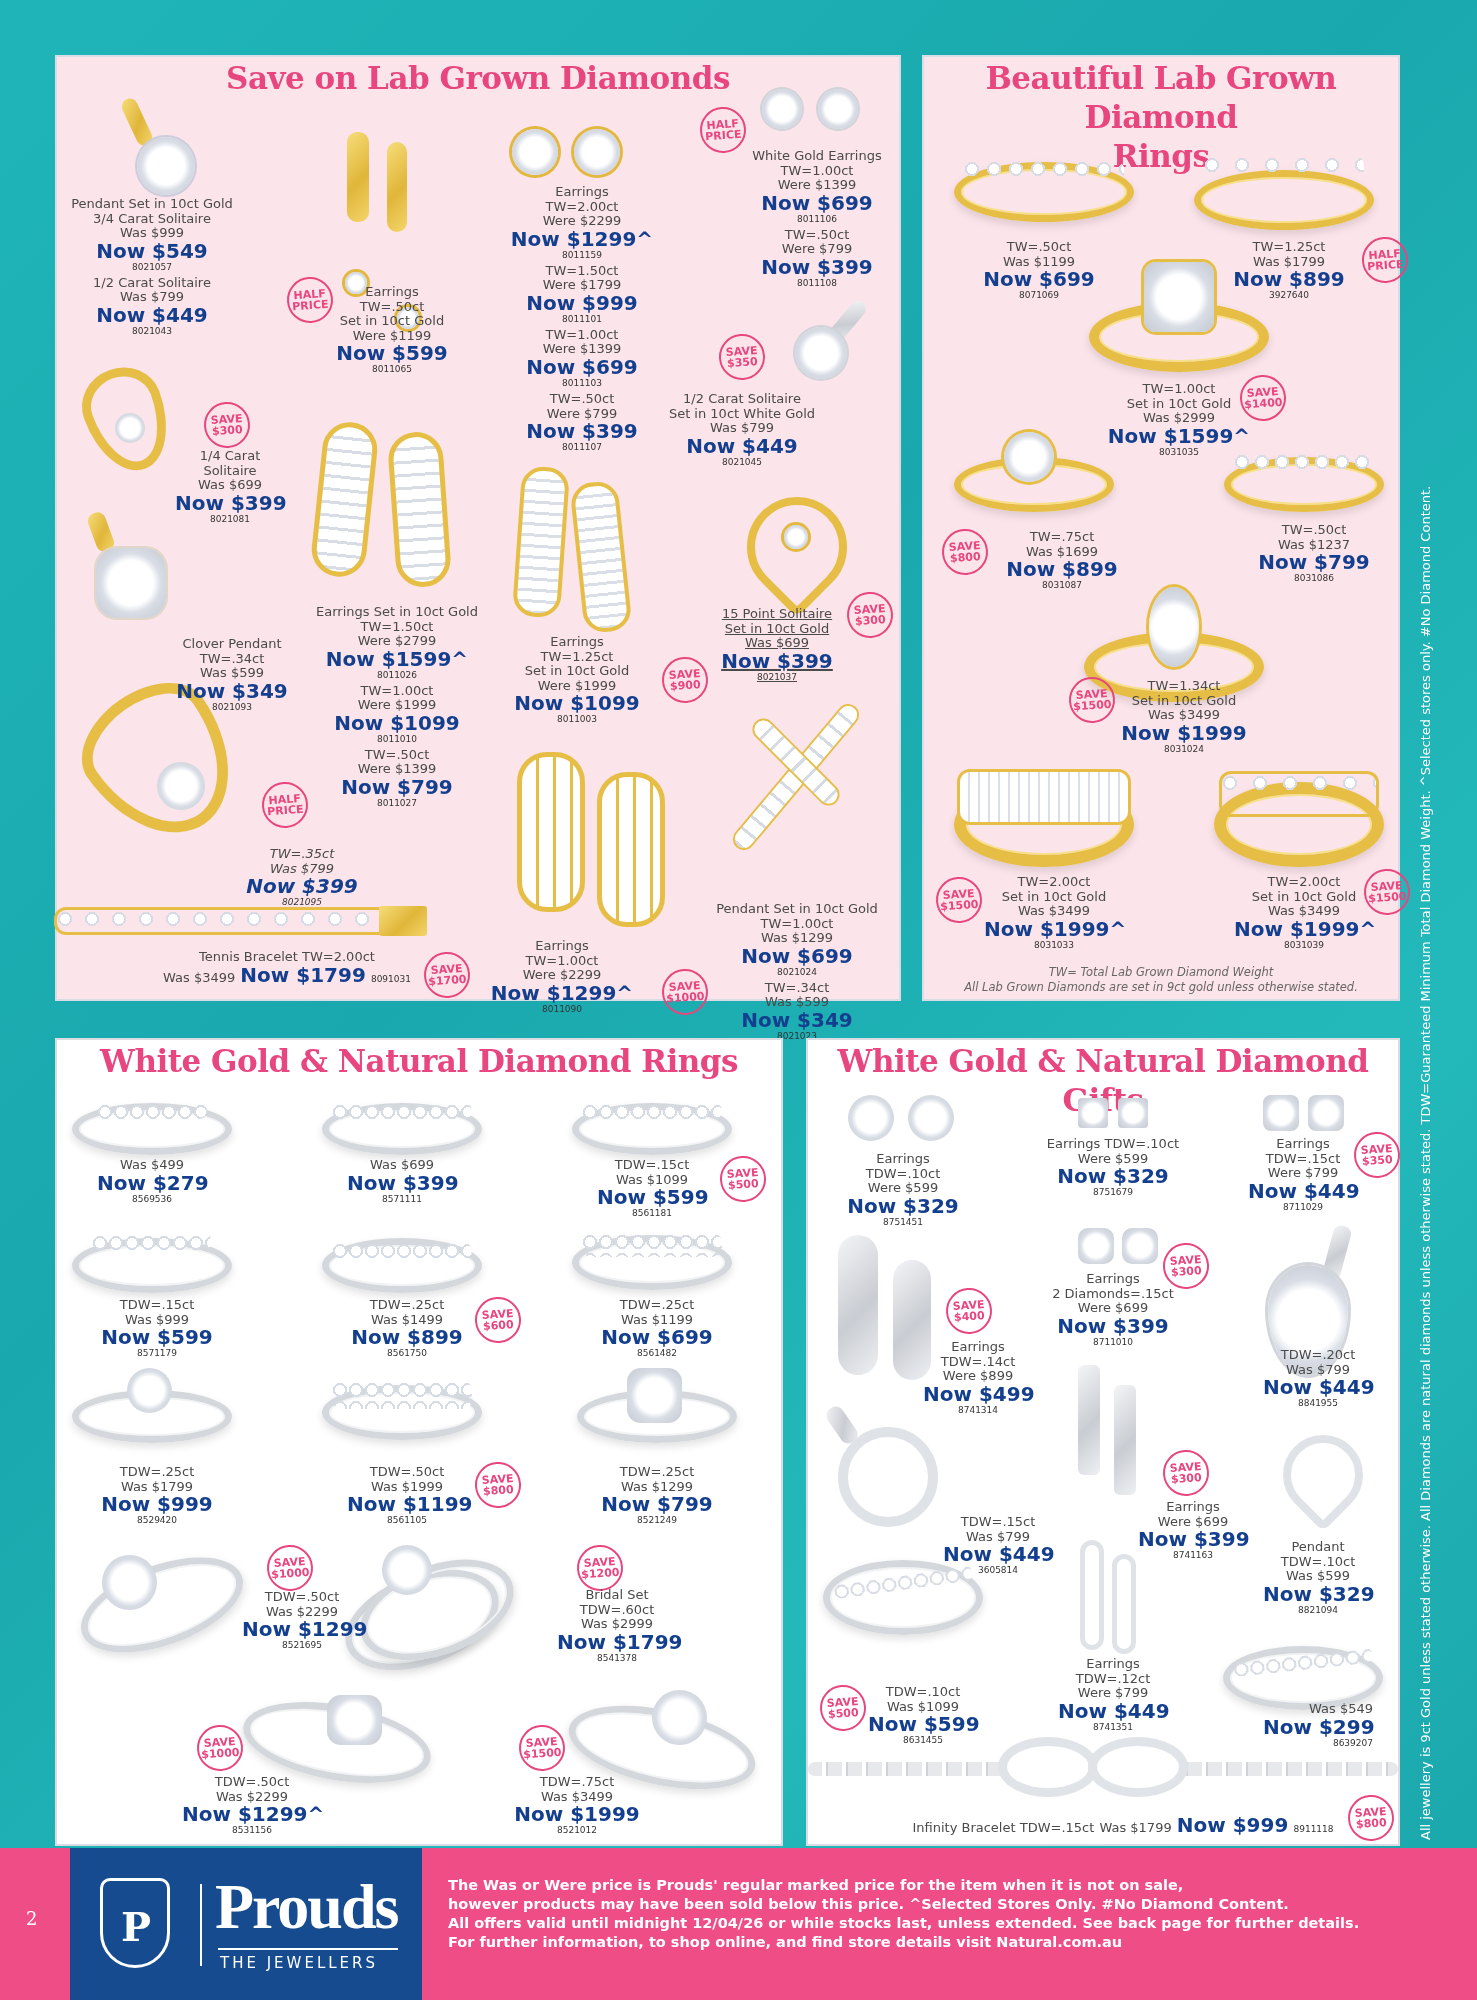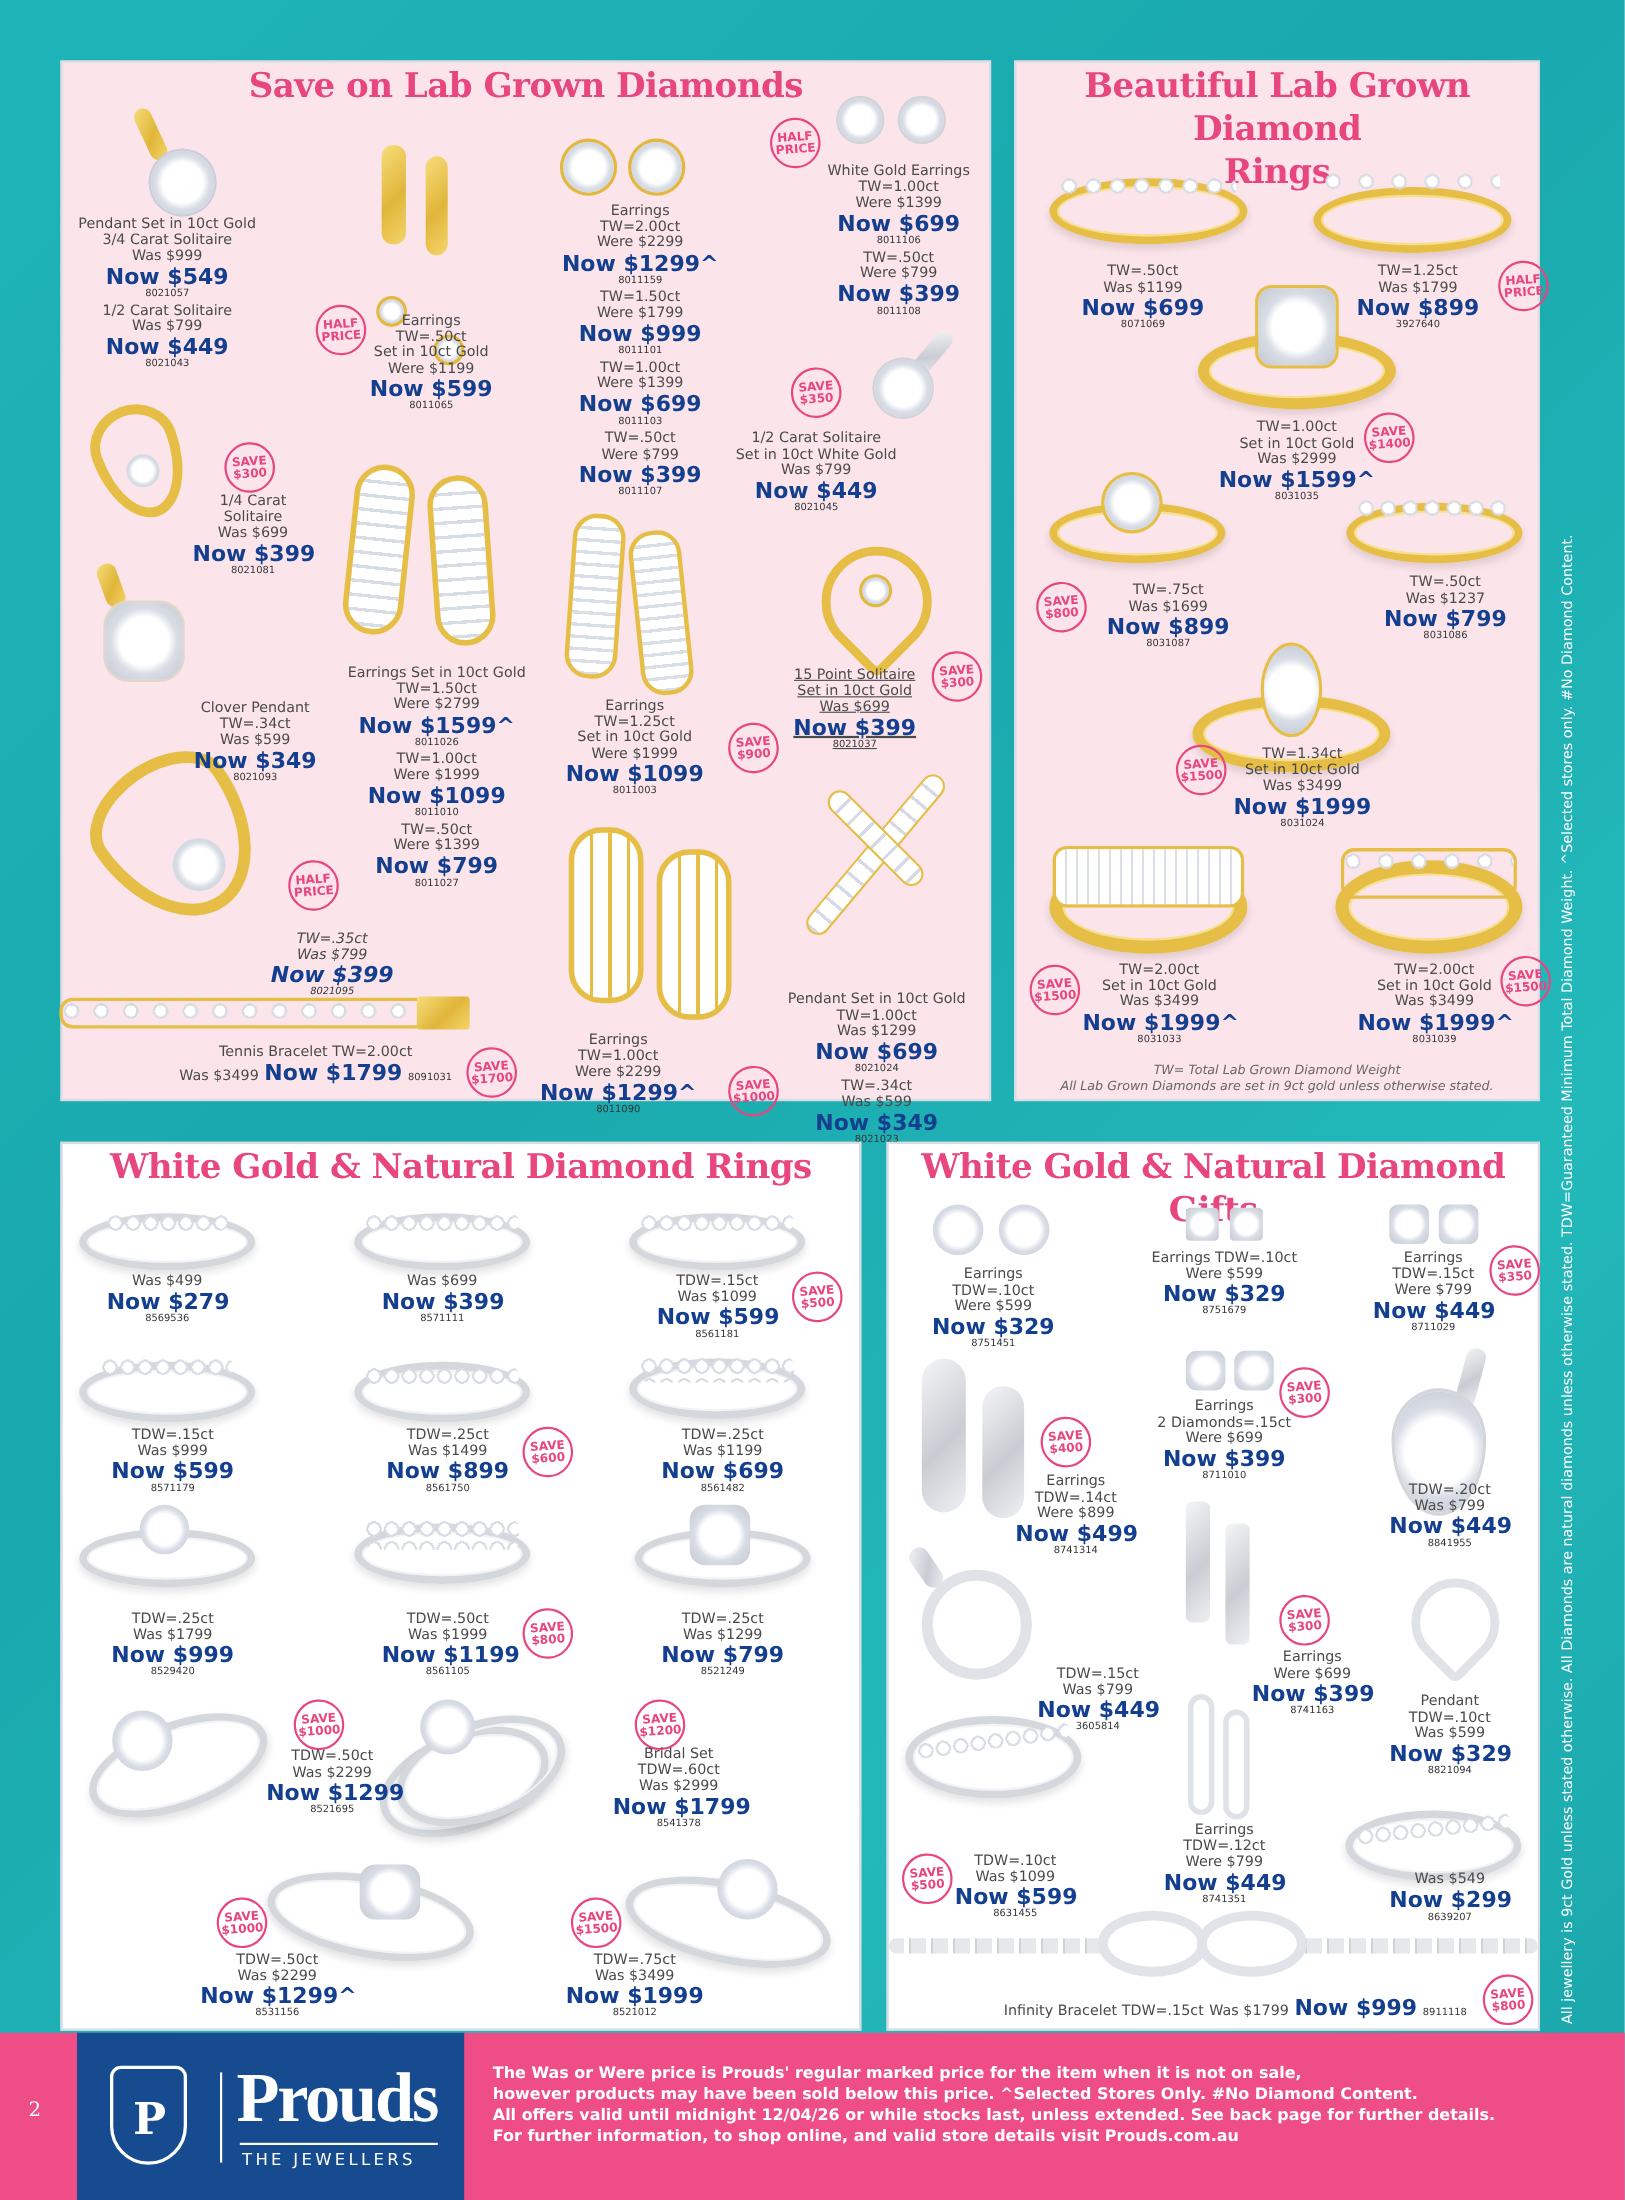--- a/index.html
+++ b/index.html
@@ -810,21 +810,21 @@
   </div>
 
   <div class="item" style="left:250px;top:617px;width:110px;">
     <span class="d">Earrings</span>
     <span class="d">TDW=.12ct</span>
     <span class="d">Were $799</span>
     <span class="now">Now $449</span>
     <span class="sku">8741351</span>
   </div>
 
-  <div class="item" style="left:455px;top:662px;width:110px;">
+  <div class="item" style="left:455px;top:662px;width:110px;text-align:right;">
     <span class="d">Was $549</span>
     <span class="now">Now $299</span>
     <span class="sku">8639207</span>
   </div>
 
   <div class="item" style="left:95px;top:775px;width:440px;white-space:nowrap;">
     <span class="d" style="display:inline;">Infinity Bracelet TDW=.15ct</span>
     <span class="d" style="display:inline;">Was $1799</span>
     <span class="now" style="display:inline;">Now $999</span>
     <span class="sku" style="display:inline;">8911118</span>
@@ -847,15 +847,15 @@
       </div>
     <div class="logo-div"></div>
     <div class="logo-name">Prouds</div>
     <div class="logo-rule"></div>
     <div class="logo-tag">THE JEWELLERS</div>
   </div>
   <div class="legal">
     <div>The Was or Were price is Prouds' regular marked price for the item when it is not on sale,</div>
     <div>however products may have been sold below this price. ^Selected Stores Only.  #No Diamond Content.</div>
     <div>All offers valid until midnight 12/04/26 or while stocks last, unless extended.  See back page for further details.</div>
-    <div>For further information, to shop online, and valid store details visit Prouds.com.au</div>
+    <div>For further information, to shop online, and find store details visit Natural.com.au</div>
   </div>
 </footer>
 
 </body></html>

